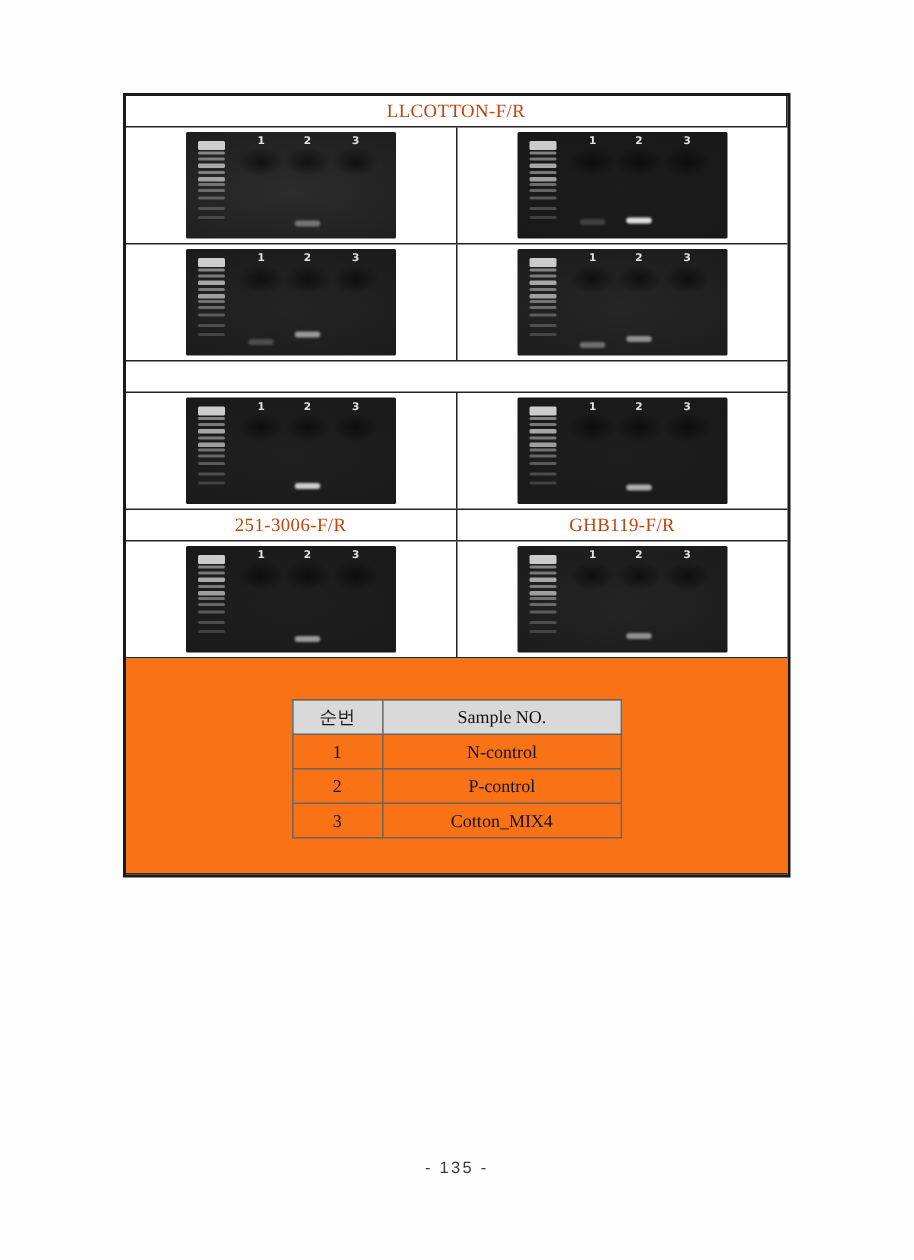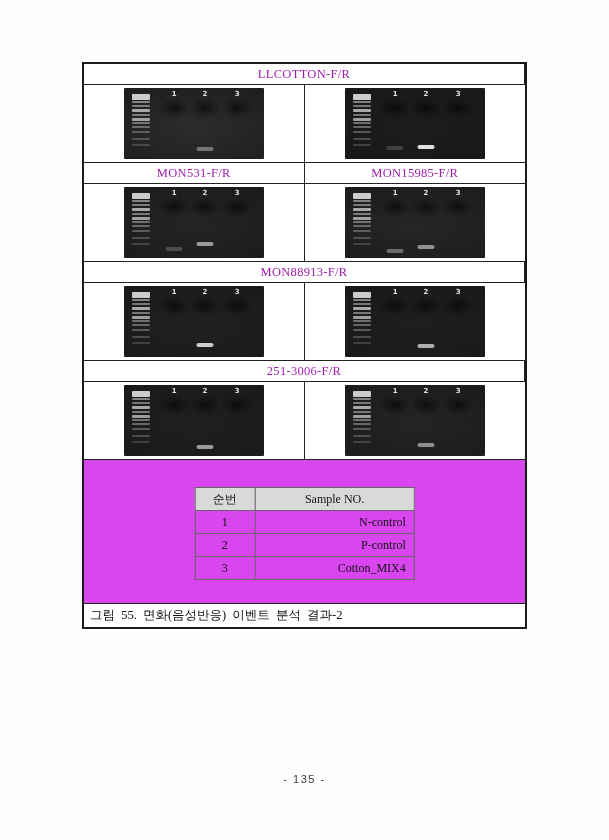--- a/index.html
+++ b/index.html
@@ -11,21 +11,21 @@
   }
 
   
   .ftable {
     position:absolute; left:82px; top:62px; width:445px;
     border:2px solid #1a1a1a; background:#ffffff;
   }
   .hrow { display:flex; height:21px; border-bottom:1px solid #222; }
   .hcell {
     flex:1 1 50%; display:flex; align-items:center; justify-content:center;
-    font-size:12.5px; letter-spacing:0.3px; color:#a21caf;
+    font-size:12.5px; letter-spacing:0.3px; color:#c2410c;
   }
   .hcell:first-child { border-right:1px solid #222; }
   .grow { display:flex; height:78px; border-bottom:1px solid #222; }
   .gcell {
     flex:1 1 50%; display:flex; align-items:center; justify-content:center;
     position:relative;
   }
   .gcell:first-child { border-right:1px solid #222; }
 
   
@@ -46,34 +46,34 @@
   .ladder-band {
     position:absolute; left:6%; width:13%; border-radius:1px;
     background:#d6d6d6; filter:blur(0.5px);
   }
   .band {
     position:absolute; width:17px; height:4px; border-radius:2px;
     transform:translateX(-50%); background:#ececec; filter:blur(0.6px);
   }
 
   
-  .sample-section { position:relative; height:144px; border-bottom:1px solid #222; background:#d946ef; }
+  .sample-section { position:relative; height:144px; border-bottom:1px solid #222; background:#f97316; }
   .stable {
     position:absolute; top:27px; left:50%; transform:translateX(-50%);
     border-collapse:collapse; font-size:12px; color:#111;
   }
   .stable td, .stable th {
     border:1px solid #666; height:23px; padding:0 8px;
     font-weight:normal;
   }
   .stable th { background:#d9d9d9; }
   .stable .c-no { width:63px; text-align:center; }
   .stable .c-sample { width:166px; }
   .stable th.c-sample { text-align:center; }
-  .stable td.c-sample { text-align:right; }
+  .stable td.c-sample { text-align:center; }
 
   
   .caption-row {
     height:23px; display:flex; align-items:center; padding-left:6px;
     font-size:12.5px; word-spacing:3px; color:#0d0d0d; background:#fff;
   }
 
   
   .page-number {
     position:absolute; top:773px; left:0; width:100%;
@@ -132,24 +132,20 @@
             <div class="well" style="left: 58%;"></div>
             <span class="lane-num" style="left: 58%;">2</span>
             <div class="well" style="left: 81%;"></div>
             <span class="lane-num" style="left: 81%;">3</span>
             <div class="band" style="left: 36%; top: 81%; opacity: 0.18;"></div>
             <div class="band" style="left: 58%; top: 80%; opacity: 0.95;"></div>
           </div>
         </div>
     </div>
 
-    <div class="hrow">
-      <div class="hcell">MON531-F/R</div>
-      <div class="hcell">MON15985-F/R</div>
-    </div>
     <div class="grow">
       <div class="gcell">
           <div class="gel" style="background: radial-gradient(130% 105% at 50% 55%, rgb(36, 36, 36) 0%, rgb(22, 22, 22) 100%);">
             <div class="ladder-band" style="top: 9%; height: 6px; opacity: 0.95;"></div>
             <div class="ladder-band" style="top: 19%; height: 2px; opacity: 0.55;"></div>
             <div class="ladder-band" style="top: 24%; height: 2px; opacity: 0.5;"></div>
             <div class="ladder-band" style="top: 30%; height: 3px; opacity: 0.75;"></div>
             <div class="ladder-band" style="top: 36%; height: 2px; opacity: 0.5;"></div>
             <div class="ladder-band" style="top: 42%; height: 3px; opacity: 0.7;"></div>
             <div class="ladder-band" style="top: 48%; height: 2px; opacity: 0.45;"></div>
@@ -186,21 +182,20 @@
             <span class="lane-num" style="left: 58%;">2</span>
             <div class="well" style="left: 81%;"></div>
             <span class="lane-num" style="left: 81%;">3</span>
             <div class="band" style="left: 36%; top: 87%; opacity: 0.38;"></div>
             <div class="band" style="left: 58%; top: 82%; opacity: 0.55;"></div>
           </div>
         </div>
     </div>
 
     <div class="hrow">
-      <div class="hcell">MON88913-F/R</div>
     </div>
     <div class="grow">
       <div class="gcell">
           <div class="gel" style="background: radial-gradient(130% 105% at 50% 55%, rgb(32, 32, 32) 0%, rgb(22, 22, 22) 100%);">
             <div class="ladder-band" style="top: 9%; height: 6px; opacity: 0.95;"></div>
             <div class="ladder-band" style="top: 19%; height: 2px; opacity: 0.55;"></div>
             <div class="ladder-band" style="top: 24%; height: 2px; opacity: 0.5;"></div>
             <div class="ladder-band" style="top: 30%; height: 3px; opacity: 0.75;"></div>
             <div class="ladder-band" style="top: 36%; height: 2px; opacity: 0.5;"></div>
             <div class="ladder-band" style="top: 42%; height: 3px; opacity: 0.7;"></div>
@@ -237,20 +232,21 @@
             <span class="lane-num" style="left: 58%;">2</span>
             <div class="well" style="left: 81%;"></div>
             <span class="lane-num" style="left: 81%;">3</span>
             <div class="band" style="left: 58%; top: 81%; opacity: 0.7;"></div>
           </div>
         </div>
     </div>
 
     <div class="hrow">
       <div class="hcell">251-3006-F/R</div>
+      <div class="hcell">GHB119-F/R</div>
     </div>
     <div class="grow">
       <div class="gcell">
           <div class="gel" style="background: radial-gradient(130% 105% at 50% 55%, rgb(31, 31, 31) 0%, rgb(22, 22, 22) 100%);">
             <div class="ladder-band" style="top: 9%; height: 6px; opacity: 0.95;"></div>
             <div class="ladder-band" style="top: 19%; height: 2px; opacity: 0.55;"></div>
             <div class="ladder-band" style="top: 24%; height: 2px; opacity: 0.5;"></div>
             <div class="ladder-band" style="top: 30%; height: 3px; opacity: 0.75;"></div>
             <div class="ladder-band" style="top: 36%; height: 2px; opacity: 0.5;"></div>
             <div class="ladder-band" style="top: 42%; height: 3px; opacity: 0.7;"></div>
@@ -308,19 +304,18 @@
           <td class="c-sample">P-control</td>
         </tr>
         <tr>
           <td class="c-no">3</td>
           <td class="c-sample">Cotton_MIX4</td>
         </tr>
       </tbody>
         </table>
     </div>
 
-    <div class="caption-row">그림 55. 면화(음성반응) 이벤트 분석 결과-2</div>
 
   </div>
 
   <div class="page-number">- 135 -</div>
 
 </div>
 
 </body></html>

